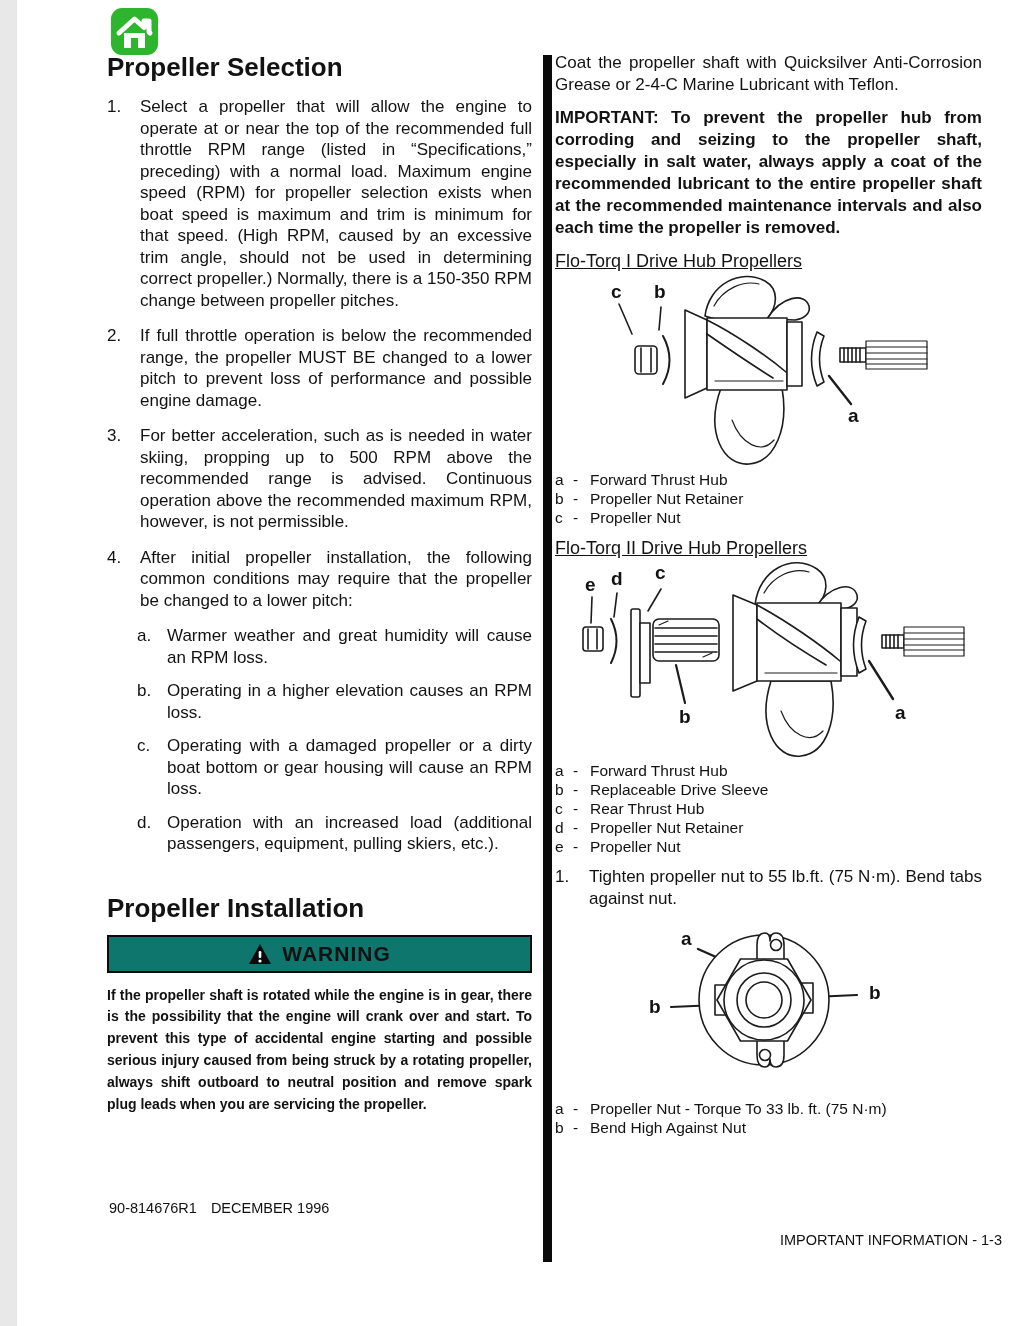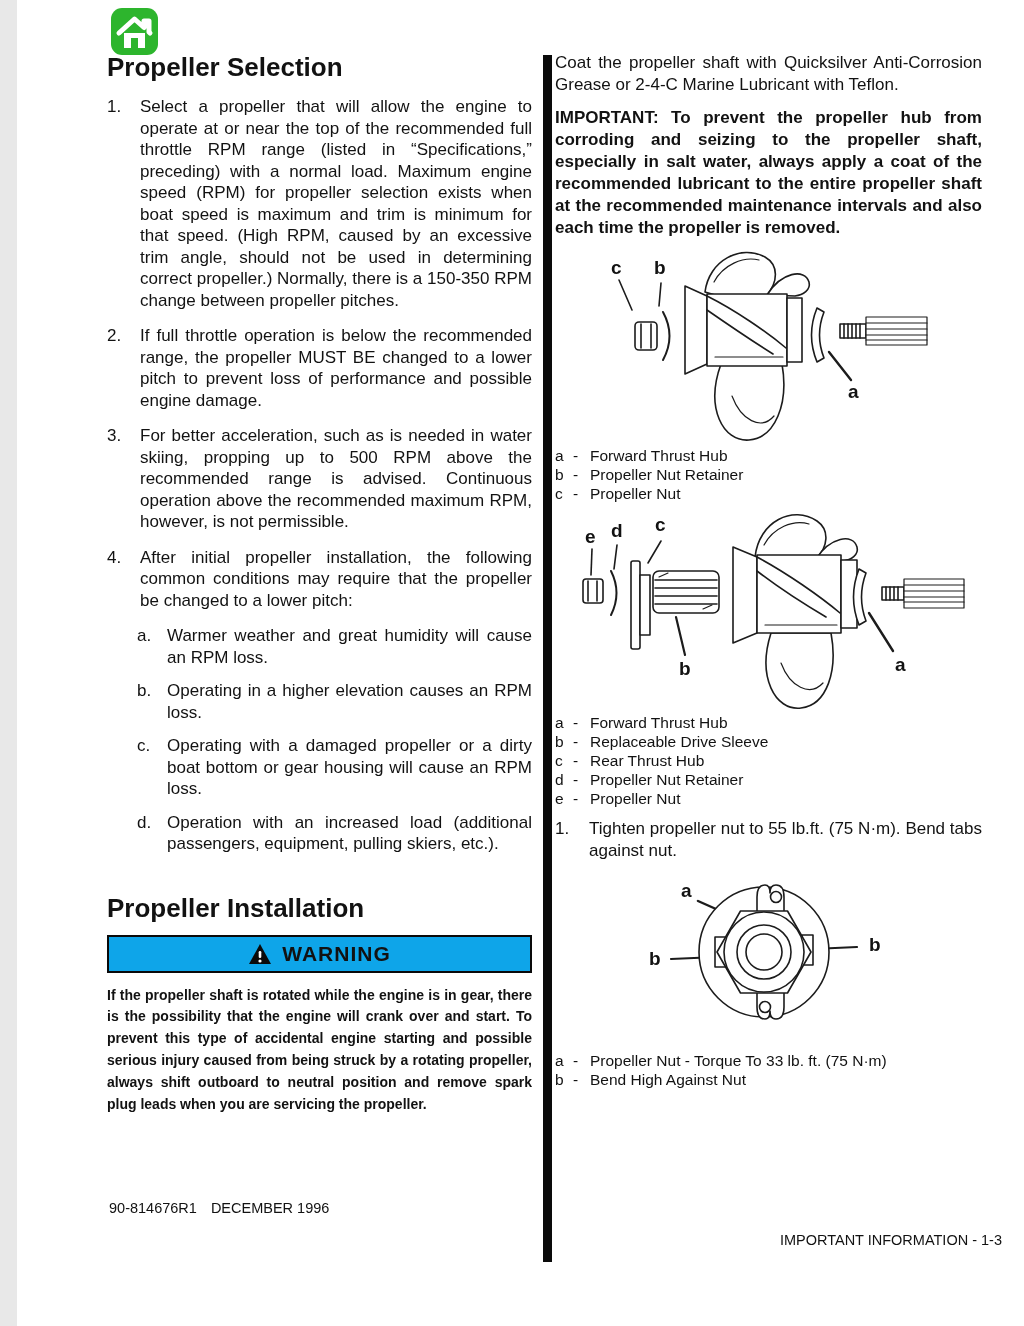--- a/index.html
+++ b/index.html
@@ -22,21 +22,21 @@
   
   .li{display:flex;margin-bottom:14px;font-size:17px;line-height:21.5px;}
   .li .num{width:33px;flex:none;}
   .li .txt{flex:1;text-align:justify;}
   .sub{margin-left:30px;margin-bottom:12px;}
   .sub .num{width:30px;}
   p.body{font-size:17px;line-height:21.5px;text-align:justify;margin:0 0 12px 0;}
   p.bold{font-weight:bold;line-height:21.9px;}
   
   .warnbox{
-    margin-top:12px;height:34px;background:#0ea5e9;border:2px solid #0a0a0a;
+    margin-top:12px;height:34px;background:#0f766e;border:2px solid #0a0a0a;
     display:flex;align-items:center;justify-content:center;gap:10px;
   }
   .warnbox .wlabel{font-size:21px;font-weight:bold;letter-spacing:1px;}
   .warntext{margin-top:12px;font-size:14px;font-weight:bold;line-height:21.9px;text-align:justify;}
   
   .legend{margin:2px 0 10px 0;}
   .lrow{display:flex;font-size:15.5px;line-height:19px;}
   .lrow .lk{width:18px;flex:none;}
   .lrow .ls{width:17px;flex:none;}
   .lrow .ll{flex:1;}
@@ -121,20 +121,21 @@
       <span class="wlabel">WARNING</span>
     </div>
 
     <div class="warntext">If the propeller shaft is rotated while the engine is in gear, there is the possibility that the engine will crank over and start. To prevent this type of accidental engine starting and possible serious injury caused from being struck by a rotating propeller, always shift outboard to neutral position and remove spark plug leads when you are servicing the propeller.</div>
   </div>
 
   <div class="col-right">
     <p class="body">Coat the propeller shaft with Quicksilver Anti-Corrosion Grease or 2-4-C Marine Lubricant with Teflon.</p>
     <p class="body bold">IMPORTANT: To prevent the propeller hub from corroding and seizing to the propeller shaft, especially in salt water, always apply a coat of the recommended lubricant to the entire propeller shaft at the recommended maintenance intervals and also each time the propeller is removed.</p>
 
+    <div class="subhead">Flo-Torq I Drive Hub Propellers</div>
 
     <div class="diagram d1">
       <svg width="427" height="194" viewBox="0 0 427 194">
         <g stroke="#1c1c1c" stroke-width="1.6" fill="none" stroke-linecap="round" stroke-linejoin="round">
           <line x1="64" y1="30" x2="77" y2="60"></line>
           <line x1="106" y1="33" x2="104" y2="56"></line>
           <line x1="274" y1="102" x2="296" y2="130" stroke-width="2.4"></line>
           <rect x="80" y="72" width="22" height="28" rx="4" fill="#fff"></rect>
           <line x1="86" y1="74" x2="86" y2="98"></line>
           <line x1="96" y1="74" x2="96" y2="98"></line>
@@ -180,20 +181,21 @@
         <span class="ls">-</span>
         <span class="ll">Propeller Nut Retainer</span>
       </div>
       <div class="lrow">
         <span class="lk">c</span>
         <span class="ls">-</span>
         <span class="ll">Propeller Nut</span>
       </div>
     </div>
 
+    <div class="subhead">Flo-Torq II Drive Hub Propellers</div>
 
     <div class="diagram d2">
       <svg width="427" height="198" viewBox="0 0 427 198">
         <g stroke="#1c1c1c" stroke-width="1.6" fill="none" stroke-linecap="round" stroke-linejoin="round">
           <line x1="37" y1="36" x2="36" y2="62"></line>
           <line x1="62" y1="32" x2="59" y2="56"></line>
           <line x1="106" y1="28" x2="93" y2="50"></line>
           <line x1="130" y1="142" x2="121" y2="104" stroke-width="2.2"></line>
           <line x1="314" y1="100" x2="338" y2="138" stroke-width="2.4"></line>
           <rect x="28" y="66" width="20" height="24" rx="3" fill="#fff"></rect>

